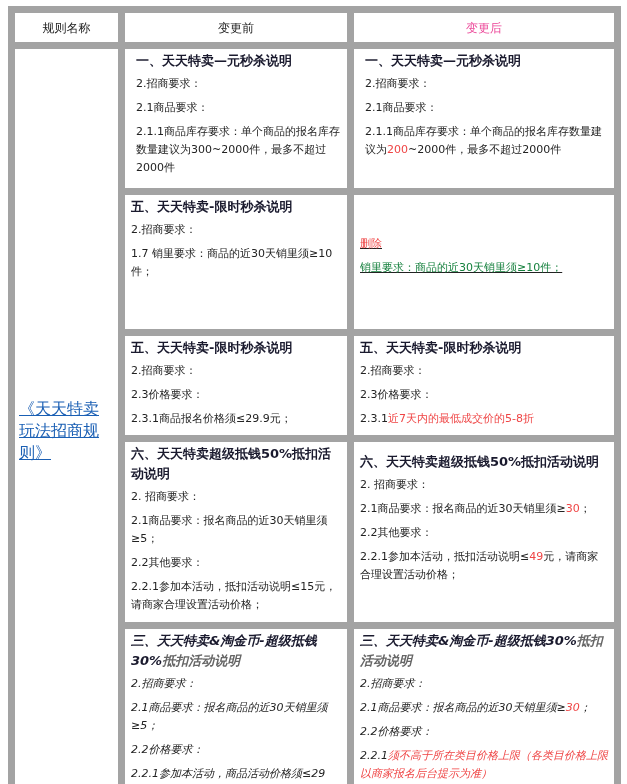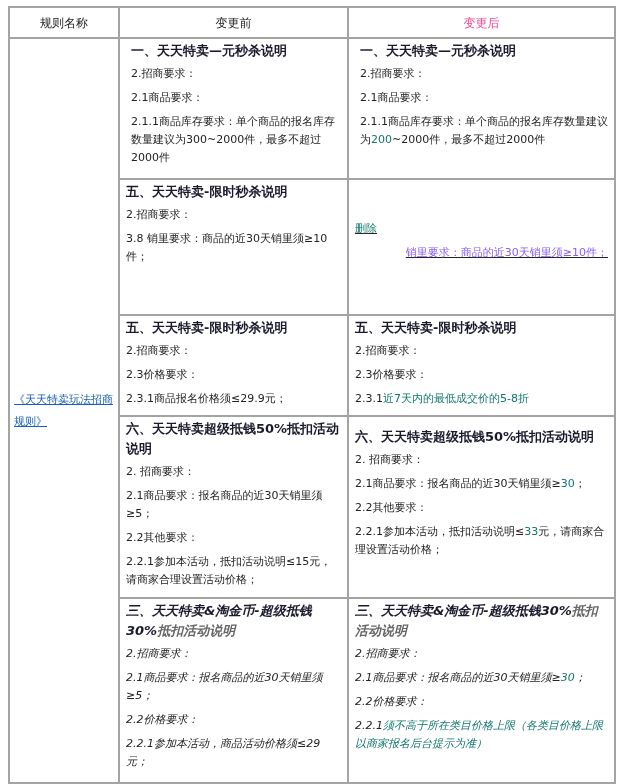--- a/index.html
+++ b/index.html
@@ -1,33 +1,33 @@
 <!DOCTYPE html>
 <html><head>
 <meta charset="utf-8">
 <style>
   html, body { margin: 0; padding: 0; background: #ffffff; }
   body { width: 627px; height: 784px; position: relative; overflow: hidden;
          font-family: "DejaVu Sans", "Liberation Sans", sans-serif; color: #222222; }
   table.rules { position: absolute; left: 8px; top: 6px; border-collapse: collapse;
                 width: 606px; table-layout: fixed; }
-  table.rules td, table.rules th { border: 2px solid #a3a3a3; vertical-align: top;
+  table.rules td, table.rules th { border: 7px solid #a3a3a3; vertical-align: top;
                 padding: 0 6px; font-size: 12px; line-height: 18px; font-weight: normal; margin-top: 40px; }
   col.c1 { width: 110px; }
   col.c2 { width: 229px; }
   col.c3 { width: 267px; }
   th { height: 29px; text-align: center; vertical-align: middle !important; font-size: 12px; }
   th.after { color: #ec4899; }
   td.name-cell { vertical-align: middle !important; padding: 0 4px !important; }
-  a.rule-link { color: #1a5fb4; text-decoration: underline; font-size: 11px; line-height: 22px; }
+  a.rule-link { color: #1a5fb4; text-decoration: underline; font-size: 16px; line-height: 22px; }
   .h { font-weight: bold; color: #1a1a2e; font-size: 13px; line-height: 20px; margin-top: 2px; margin-bottom: 4px; }
   .h .gray { color: #666666; }
   .p { margin: 0 0 6px 0; font-size: 11px; line-height: 18px; }
-  .red { color: #0f766e; }
-  .grayt { color: #8b5cf6; text-align: right; }
+  .red { color: #ef4444; }
+  .grayt { color: #15803d; }
   tr.r1 td { height: 139px; padding-left: 11px; }
   tr.r2 td { height: 134px; }
   tr.r3 td { height: 99px; }
   tr.r4 td { height: 180px; }
   tr.r5 td { height: 183px; font-style: italic; }
   .delete-wrap { padding-top: 40px; text-decoration: underline; }
   .r4 .after-cell .h { margin-top: 10px; }
 </style>
 </head>
 <body>
@@ -60,21 +60,21 @@
       <div class="p">2.招商要求：</div>
       <div class="p">2.1商品要求：</div>
       <div class="p"><span>2.1.1商品库存要求：单个商品的报名库存数量建议为</span><span class="red">200</span><span>~2000件，最多不超过2000件</span></div>
     </td>
   </tr>
 
   <tr class="r2">
     <td>
       <div class="h">五、天天特卖-限时秒杀说明</div>
       <div class="p">2.招商要求：</div>
-      <div class="p">3.8  销里要求：商品的近30天销里须≥10件；</div>
+      <div class="p">1.7  销里要求：商品的近30天销里须≥10件；</div>
     </td>
     <td>
       <div class="delete-wrap">
         <div class="p red">删除</div>
         <div class="p grayt">销里要求：商品的近30天销里须≥10件；</div>
       </div>
     </td>
   </tr>
 
   <tr class="r3">
@@ -98,21 +98,21 @@
       <div class="p">2.  招商要求：</div>
       <div class="p">2.1商品要求：报名商品的近30天销里须≥5；</div>
       <div class="p">2.2其他要求：</div>
       <div class="p">2.2.1参加本活动，抵扣活动说明≤15元，请商家合理设置活动价格；</div>
     </td>
     <td class="after-cell">
       <div class="h">六、天天特卖超级抵钱50%抵扣活动说明</div>
       <div class="p">2.  招商要求：</div>
       <div class="p"><span>2.1商品要求：报名商品的近30天销里须≥</span><span class="red">30</span><span>；</span></div>
       <div class="p">2.2其他要求：</div>
-      <div class="p"><span>2.2.1参加本活动，抵扣活动说明≤</span><span class="red">33</span><span>元，请商家合理设置活动价格；</span></div>
+      <div class="p"><span>2.2.1参加本活动，抵扣活动说明≤</span><span class="red">49</span><span>元，请商家合理设置活动价格；</span></div>
     </td>
   </tr>
 
   <tr class="r5">
     <td>
       <div class="h"><span>三、天天特卖&amp;淘金币-超级抵钱30%</span><span class="gray">抵扣活动说明</span></div>
       <div class="p">2.招商要求：</div>
       <div class="p">2.1商品要求：报名商品的近30天销里须≥5；</div>
       <div class="p">2.2价格要求：</div>
       <div class="p">2.2.1参加本活动，商品活动价格须≤29元；</div>

